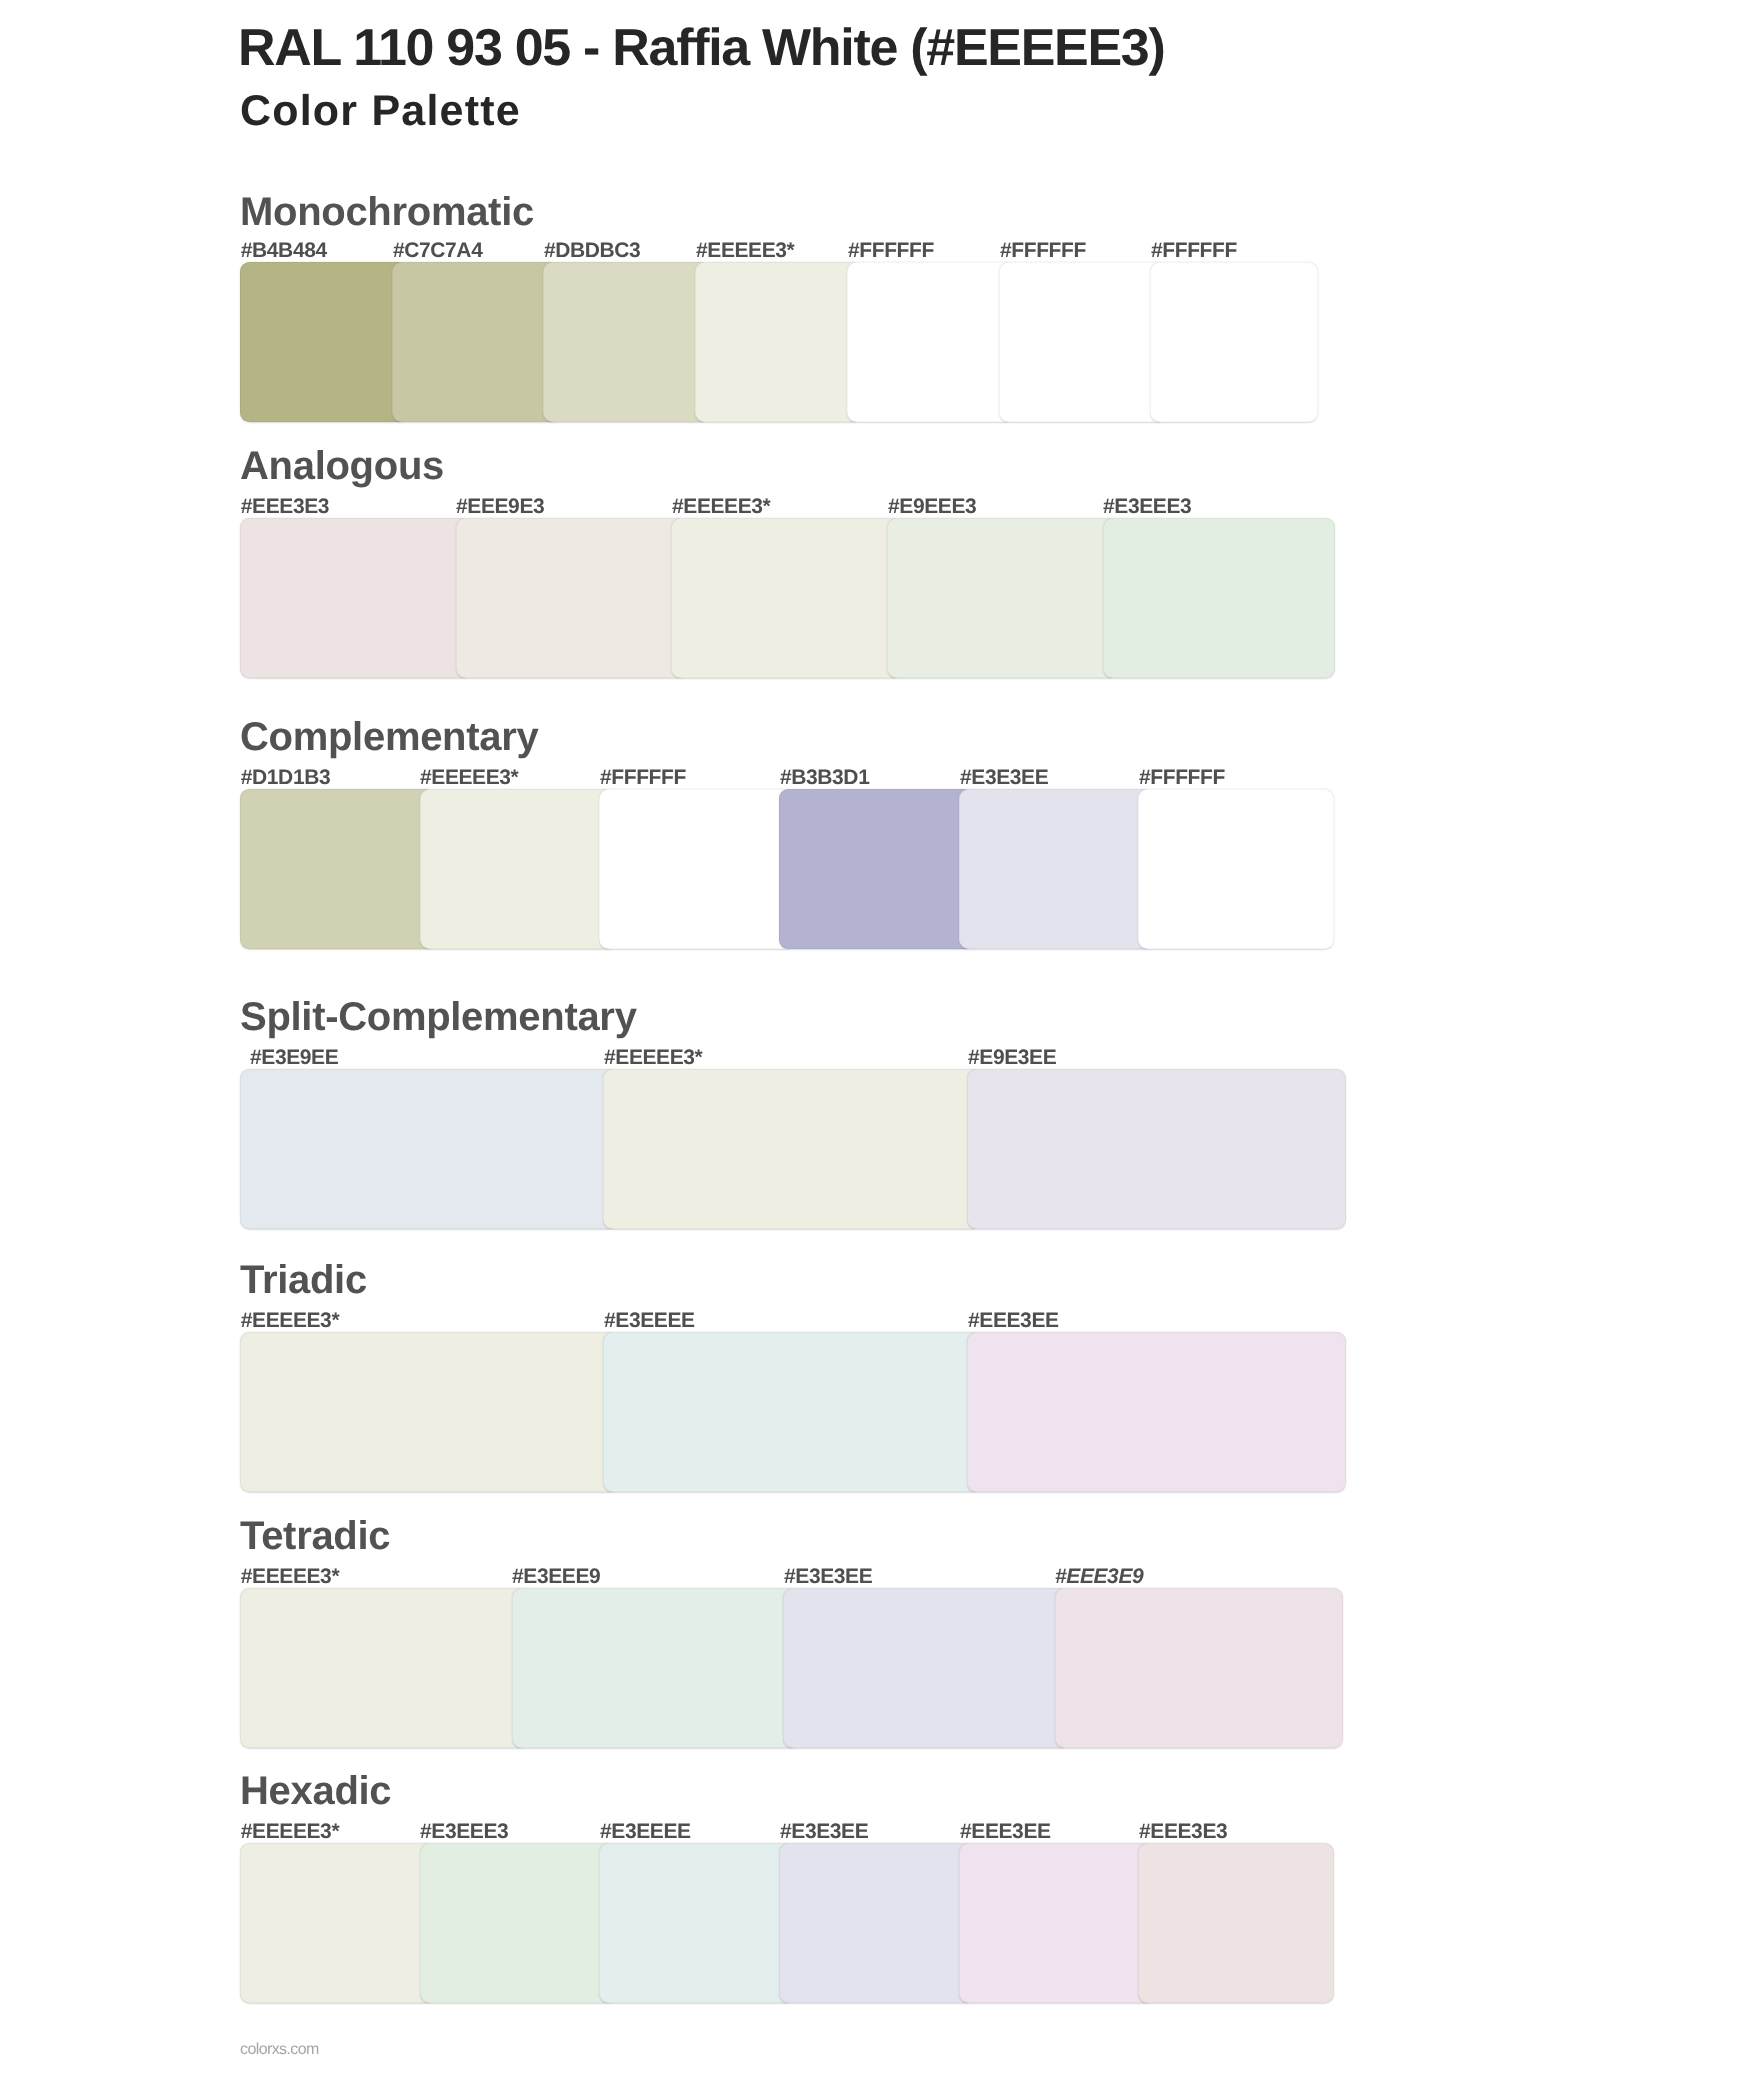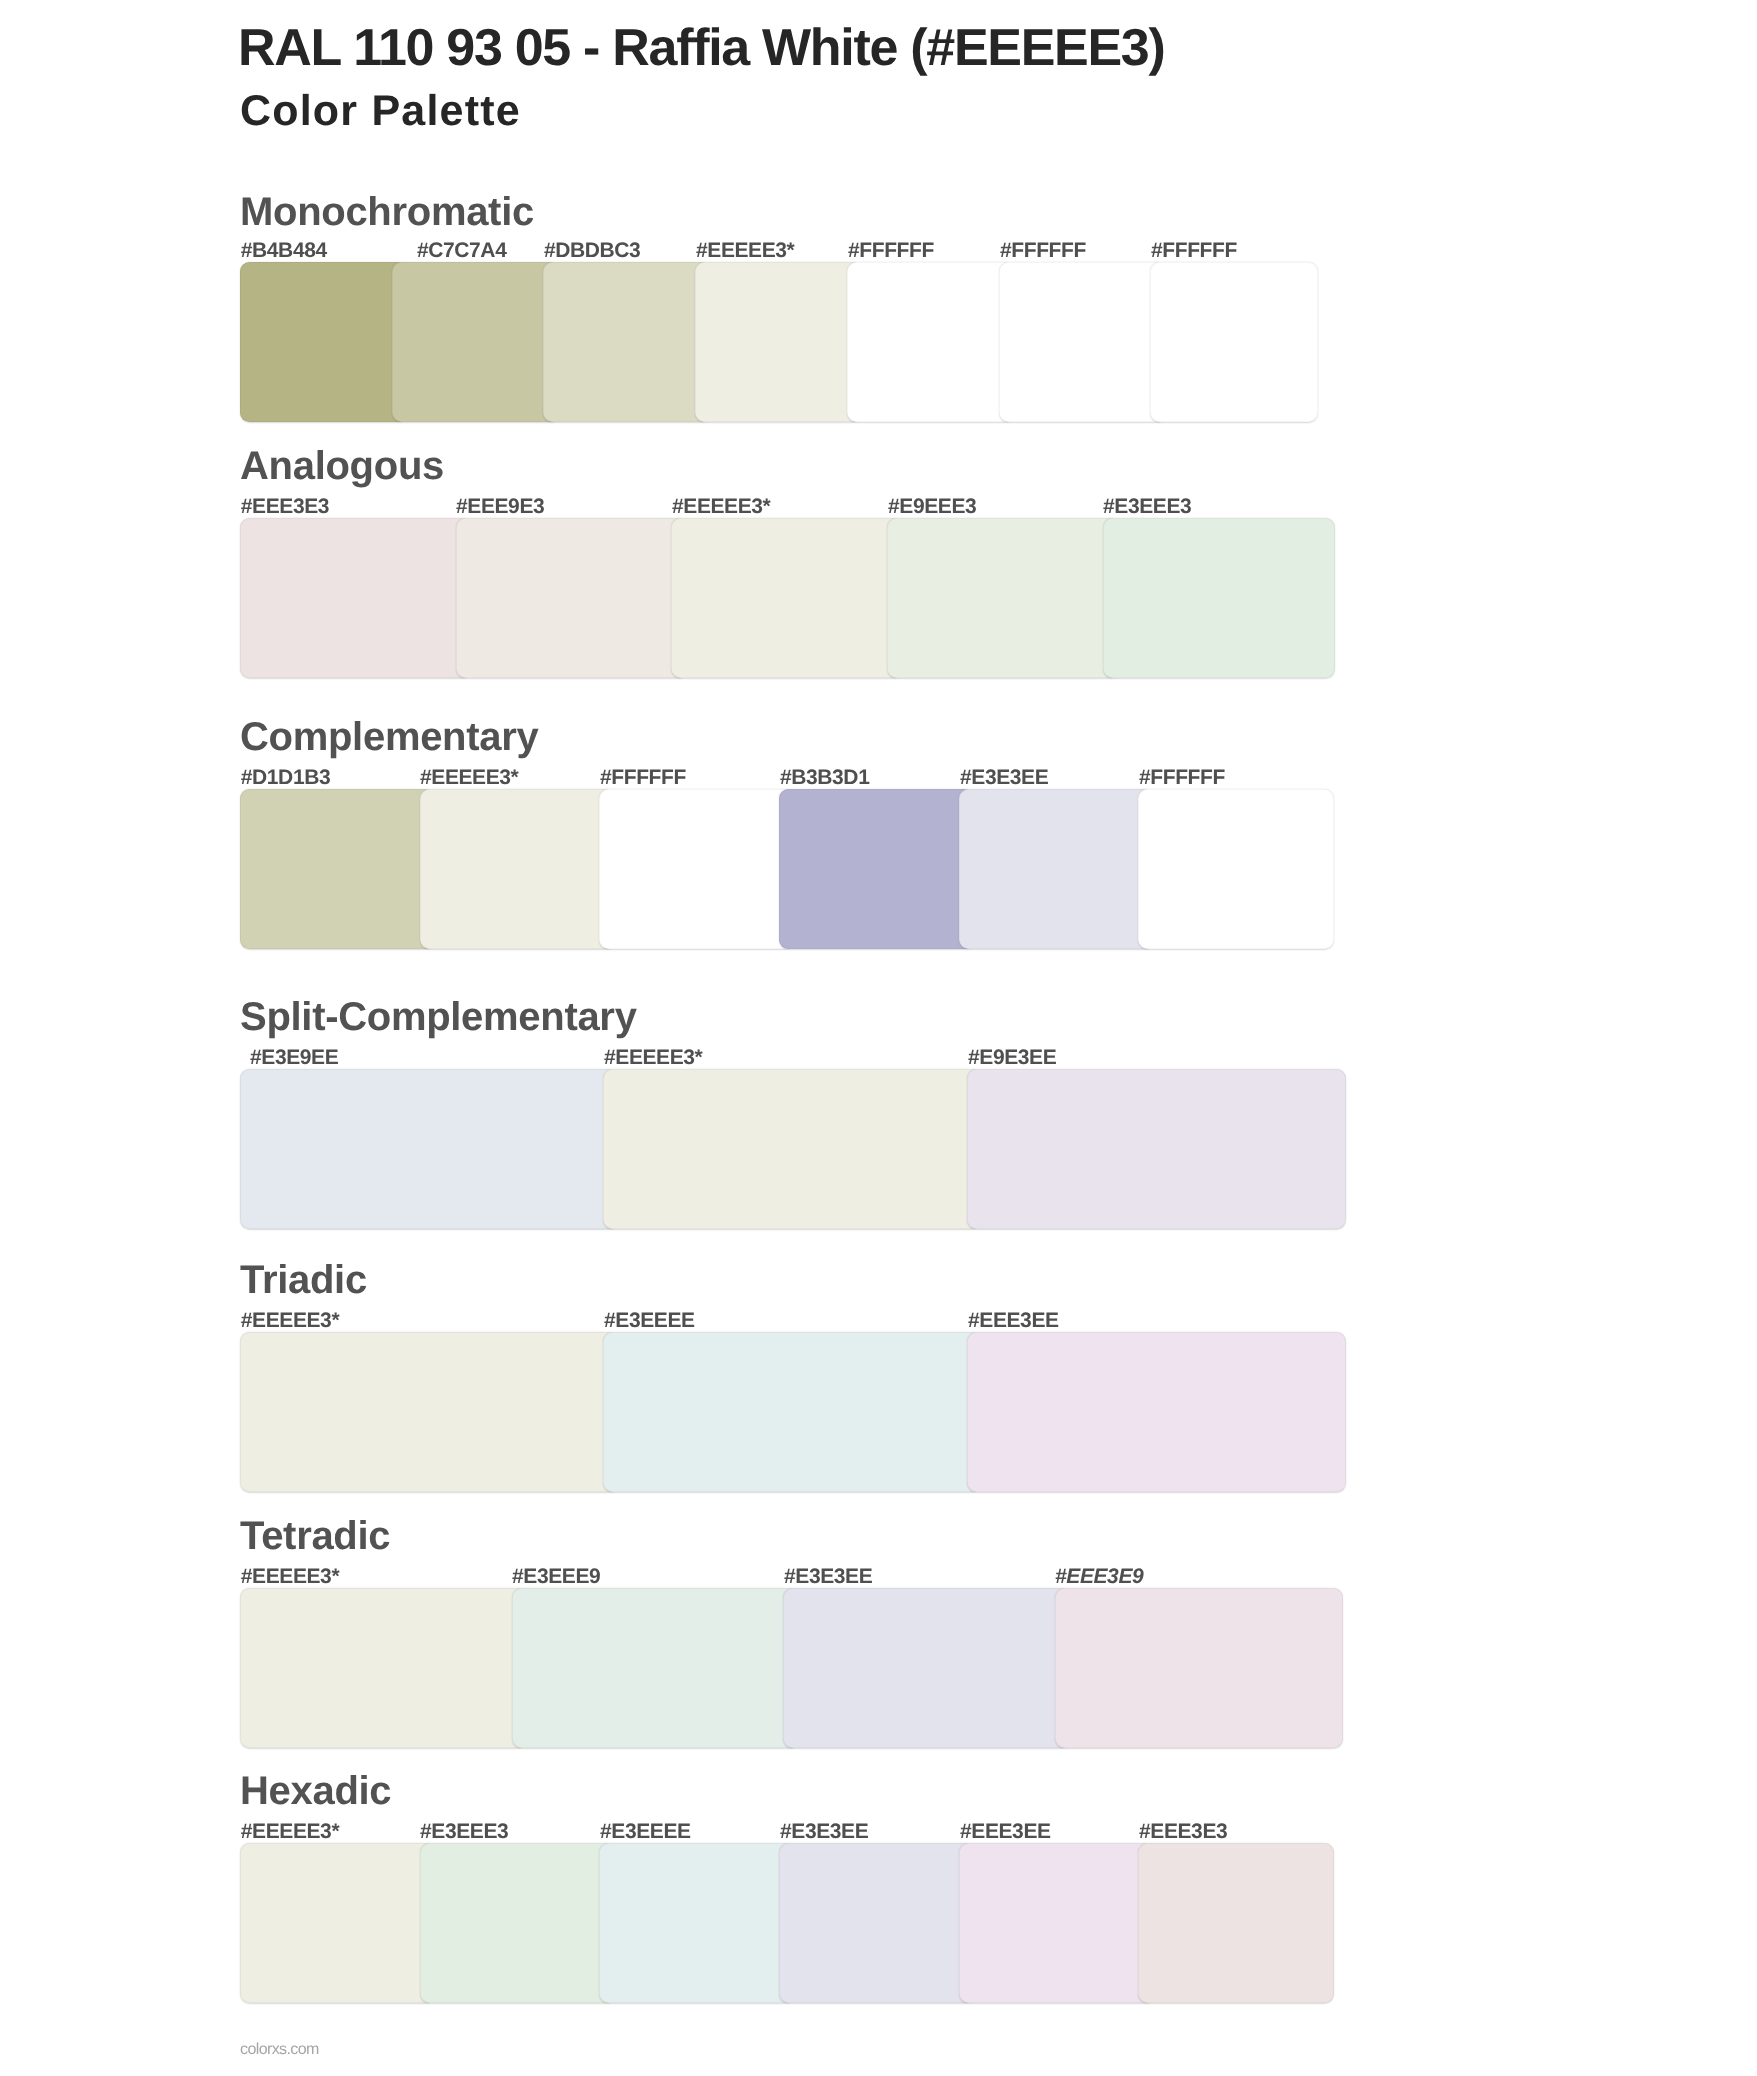--- a/index.html
+++ b/index.html
@@ -34,21 +34,21 @@
 </head>
 <body>
 
 <div id="page">
   <h1 class="title-main">RAL 110 93 05 - Raffia White (#EEEEE3)</h1>
   <h2 class="title-sub">Color Palette</h2>
   <div id="sections-host">
       <div class="section" style="top: 190px; height: 232px;">
         <div class="section-title" style="top: 2px;">Monochromatic</div>
         <div class="swatch-label" style="left: 0.8px; top: 50px;">#B4B484</div>
-        <div class="swatch-label" style="left: 153px; top: 50px; margin-left: 24px;">#C7C7A4</div>
+        <div class="swatch-label" style="left: 153px; top: 50px;">#C7C7A4</div>
         <div class="swatch-label" style="left: 304px; top: 50px;">#DBDBC3</div>
         <div class="swatch-label" style="left: 456px; top: 50px;">#EEEEE3*</div>
         <div class="swatch-label" style="left: 608px; top: 50px;">#FFFFFF</div>
         <div class="swatch-label" style="left: 760px; top: 50px;">#FFFFFF</div>
         <div class="swatch-label" style="left: 911px; top: 50px;">#FFFFFF</div>
         <div class="swatch-row" style="top: 72px; width: 1078px;">
           <div class="swatch" style="left: 0px; width: 168px; z-index: 1; background: rgb(180, 180, 132);"></div>
           <div class="swatch" style="left: 152px; width: 168px; z-index: 2; background: rgb(199, 199, 164);"></div>
           <div class="swatch" style="left: 303px; width: 168px; z-index: 3; background: rgb(219, 219, 195);"></div>
           <div class="swatch" style="left: 455px; width: 168px; z-index: 4; background: rgb(238, 238, 227);"></div>

